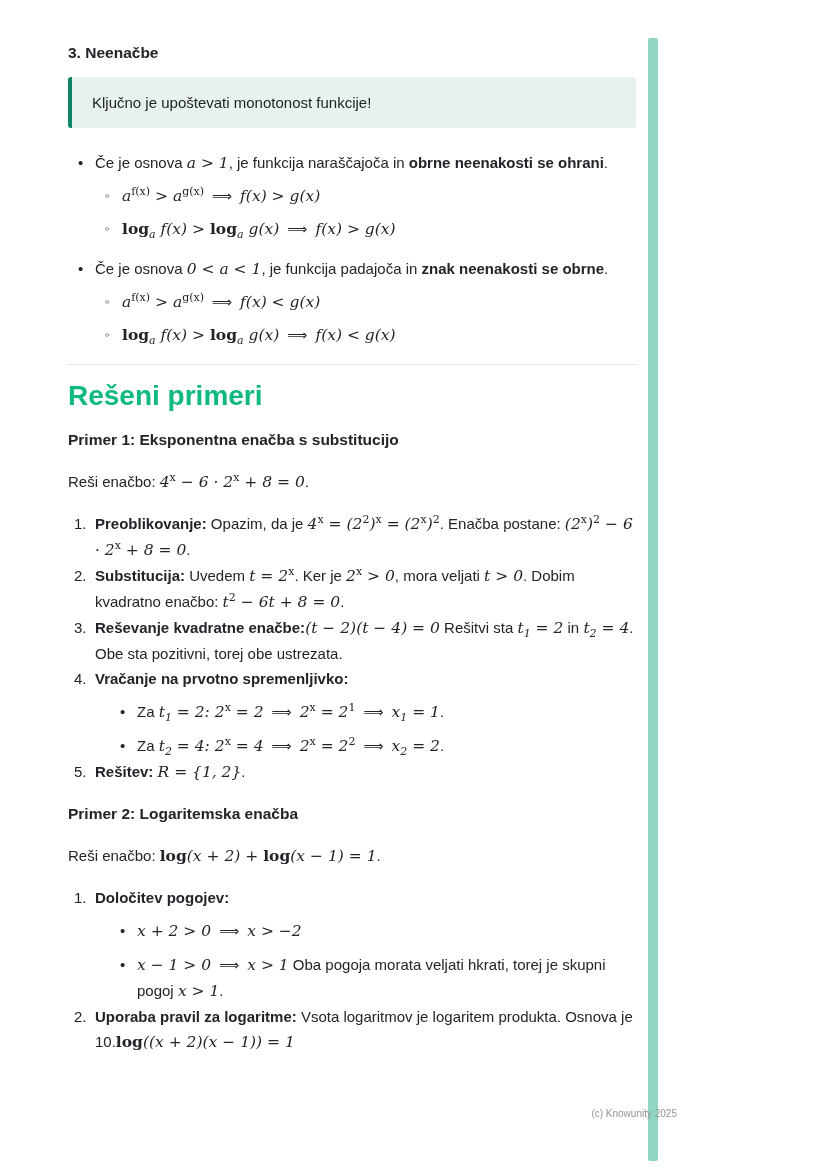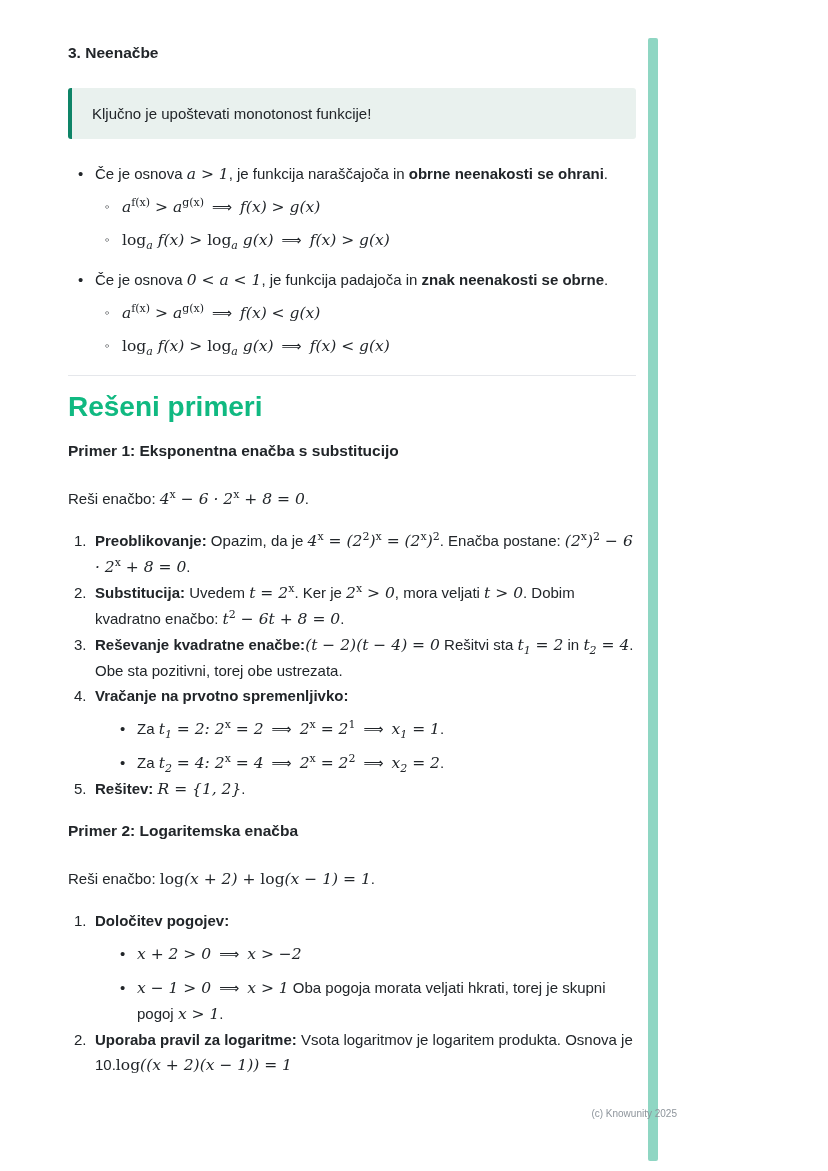--- a/index.html
+++ b/index.html
@@ -6,52 +6,52 @@
   .page {
     position:relative; width:732px; height:1171px; background:#fff;
     overflow:hidden; font-family:"Liberation Sans","DejaVu Sans",sans-serif;
   }
   .content {
     position:absolute; left:68px; top:42px; width:568px;
     font-size:15px; line-height:25px; color:var(--text,#212529);
   }
   .sec-title { margin:0; font-size:15.5px; line-height:22px; font-weight:700; }
   .callout {
-    margin-top:24px; background:var(--callout_bg,#e9f1ee);
+    margin-top:13px; background:var(--callout_bg,#e9f1ee);
     border-left:4px solid var(--callout_border,#0e8467);
     padding:13px 20px; border-radius:3px;
   }
   .callout-text { margin:0; font-size:15px; line-height:25px; }
 
   .rules { margin-top:22px; }
   .rule + .rule { margin-top:14px; }
   .rule-main { position:relative; padding-left:27px; }
   .rule-main::before { content:"•"; position:absolute; left:10px; }
   .sub-item { position:relative; padding-left:54px; margin-top:7px; line-height:26px; }
   .sub-item::before { content:"◦"; position:absolute; left:37px; font-size:13px; }
 
   .divider { border:none; border-top:1px solid var(--divider,#e5e7eb); margin:16px 0 0; }
   .examples-title { margin:16px 0 0; font-size:28px; line-height:30px; font-weight:700; color:var(--accent_green,#10b981); }
   .primer-title { margin:18px 0 0; font-size:15.5px; line-height:22px; font-weight:700; }
-  .intro { margin:24px 0 0; }
+  .intro { margin:18px 0 0; }
 
   .steps { margin-top:16px; counter-reset:step; }
   .step { position:relative; padding-left:27px; }
   .step + .step { margin-top:0; }
   .step::before {
     counter-increment:step; content:counter(step) ".";
     position:absolute; left:6px; top:0;
   }
   .dot-item { position:relative; padding-left:42px; margin-top:8px; line-height:26px; }
   .dot-item::before { content:"•"; position:absolute; left:25px; }
 
   
   .seg-b { font-weight:700; }
   .seg-m { font-family:"DejaVu Serif","DejaVu Sans",serif; font-style:italic; font-size:15.5px; }
-  .seg-r { font-family:"DejaVu Serif","DejaVu Sans",serif; font-style:normal; font-size:15.5px; }
+  .seg-r { font-family:"DejaVu Serif","DejaVu Sans",serif; font-style:normal; font-size:15.5px;font-weight:bold; }
   .seg-a { font-family:"DejaVu Sans",sans-serif; font-style:normal; margin:0 8px; font-size:14px; }
   sup.seg-s { font-family:"DejaVu Serif",serif; font-size:11px; line-height:0; }
   sub.seg-d { font-family:"DejaVu Serif",serif; font-style:italic; font-size:11px; line-height:0; }
 
   .side-strip {
     position:absolute; right:74px; top:38px; bottom:10px; width:10px;
     background:var(--strip,#8fd6c3); border-radius:2px; z-index:1;
   }
   .footer {
     position:absolute; right:55px; bottom:52px; font-size:10px;

